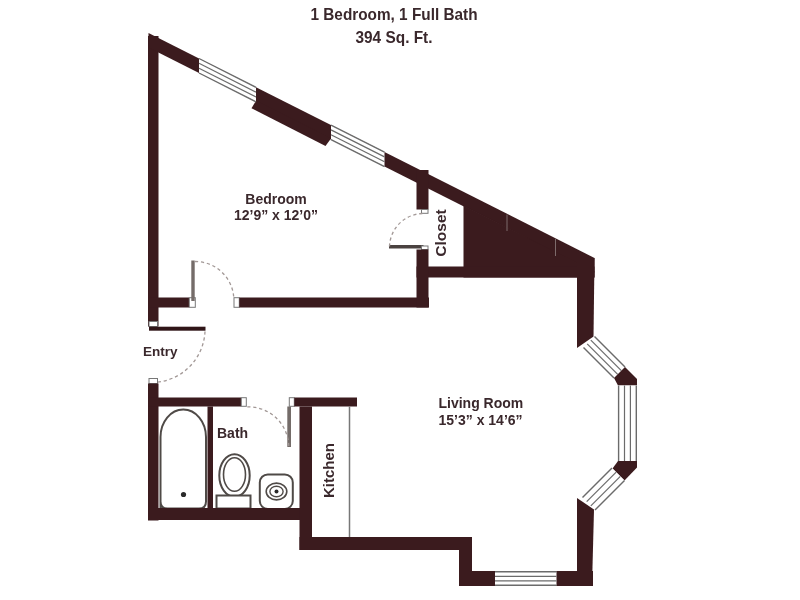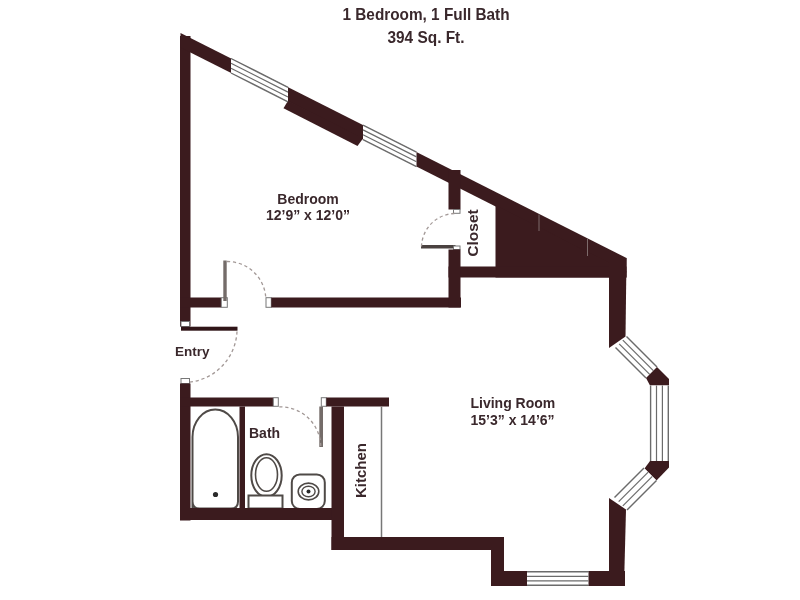--- a/index.html
+++ b/index.html
@@ -1,16 +1,16 @@
 <!DOCTYPE html>
 <html><head>
 <meta charset="utf-8">
 <style>
   html,body{margin:0;padding:0;background:#ffffff;}
-  .wrap{width:680px;height:600px;position:relative;background:#ffffff;overflow:hidden;padding-left:32px;}
+  .wrap{width:680px;height:600px;position:relative;background:#ffffff;overflow:hidden;}
   text{font-family:"Liberation Sans", sans-serif;font-weight:bold;fill:#3a282c;}
 </style>
 </head>
 <body>
 <div class="wrap">
 <svg width="800" height="600" viewBox="0 0 800 600">
 
   <rect x="0" y="0" width="800" height="600" fill="#ffffff"></rect>
 
   <text x="394" y="20" font-size="17" text-anchor="middle" textLength="167" lengthAdjust="spacingAndGlyphs">1 Bedroom, 1 Full Bath</text>

